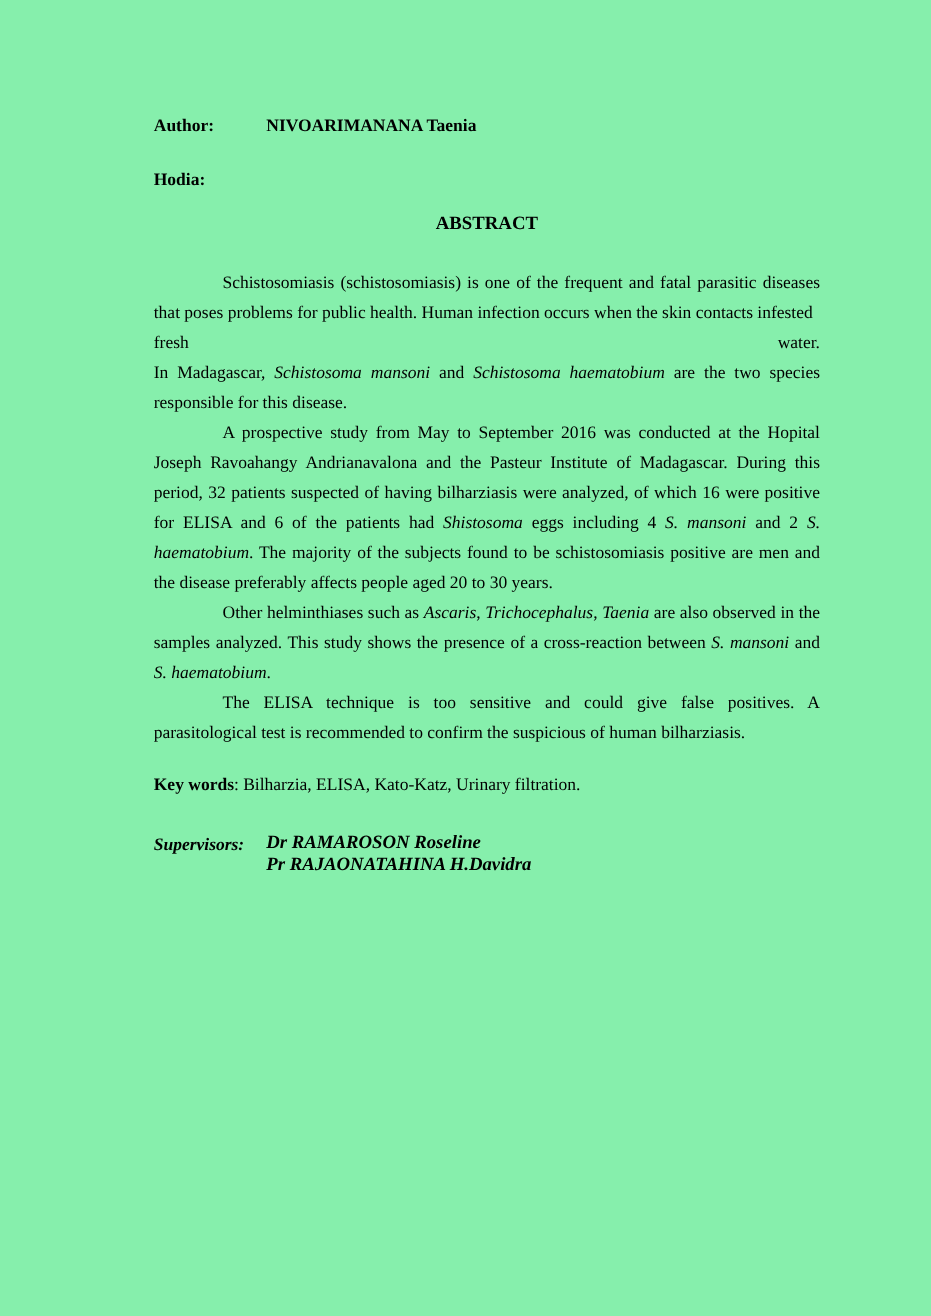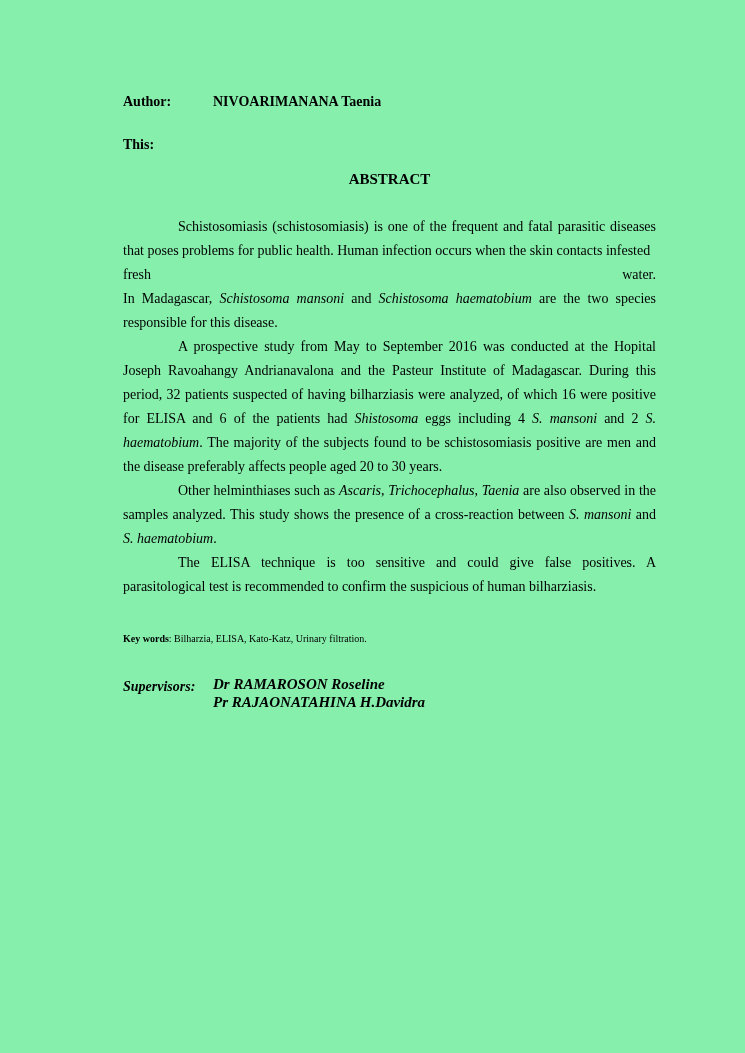--- a/index.html
+++ b/index.html
@@ -25,38 +25,38 @@
     margin-top: 10px; line-height: 24px;
   }
   .body-block { margin-top: 24px; }
   .para { margin: 0; text-align: justify; font-size: 14px; line-height: 24px; }
   .para.indent { text-indent: 55px; }
   .italic { font-style: italic; }
   .spread-line {
     display: flex; justify-content: space-between;
     font-size: 14px; line-height: 24px;
   }
-  .keywords { margin-top: 28px; font-size: 10px; line-height: 24px; }
+  .keywords { margin-top: 18px; font-size: 14px; line-height: 24px; }
   .bold { font-weight: bold; }
   .supervisors { margin-top: 24px; font-style: italic; }
   .sup-names { display: flex; flex-direction: column; }
   .sup-name { font-weight: bold; font-size: 15px; line-height: 18px; white-space: nowrap; }
 </style>
 </head>
 <body>
 
 <div class="page">
 
   <div class="meta-row author-row">
     <span class="meta-label">Author:</span>
     <span class="meta-value">NIVOARIMANANA Taenia</span>
   </div>
 
   <div class="meta-row title-row">
-    <span class="meta-label">This:</span>
+    <span class="meta-label">Hodia:</span>
   </div>
 
   <div class="abstract-heading">ABSTRACT</div>
 
   <div class="body-block">
     <p class="para indent"><span>Schistosomiasis (schistosomiasis) is one of the frequent and fatal parasitic diseases that poses problems for public health. Human infection occurs when the skin contacts infested</span></p>
     <div class="spread-line">
       <span>fresh</span>
       <span>water.</span>
     </div>

